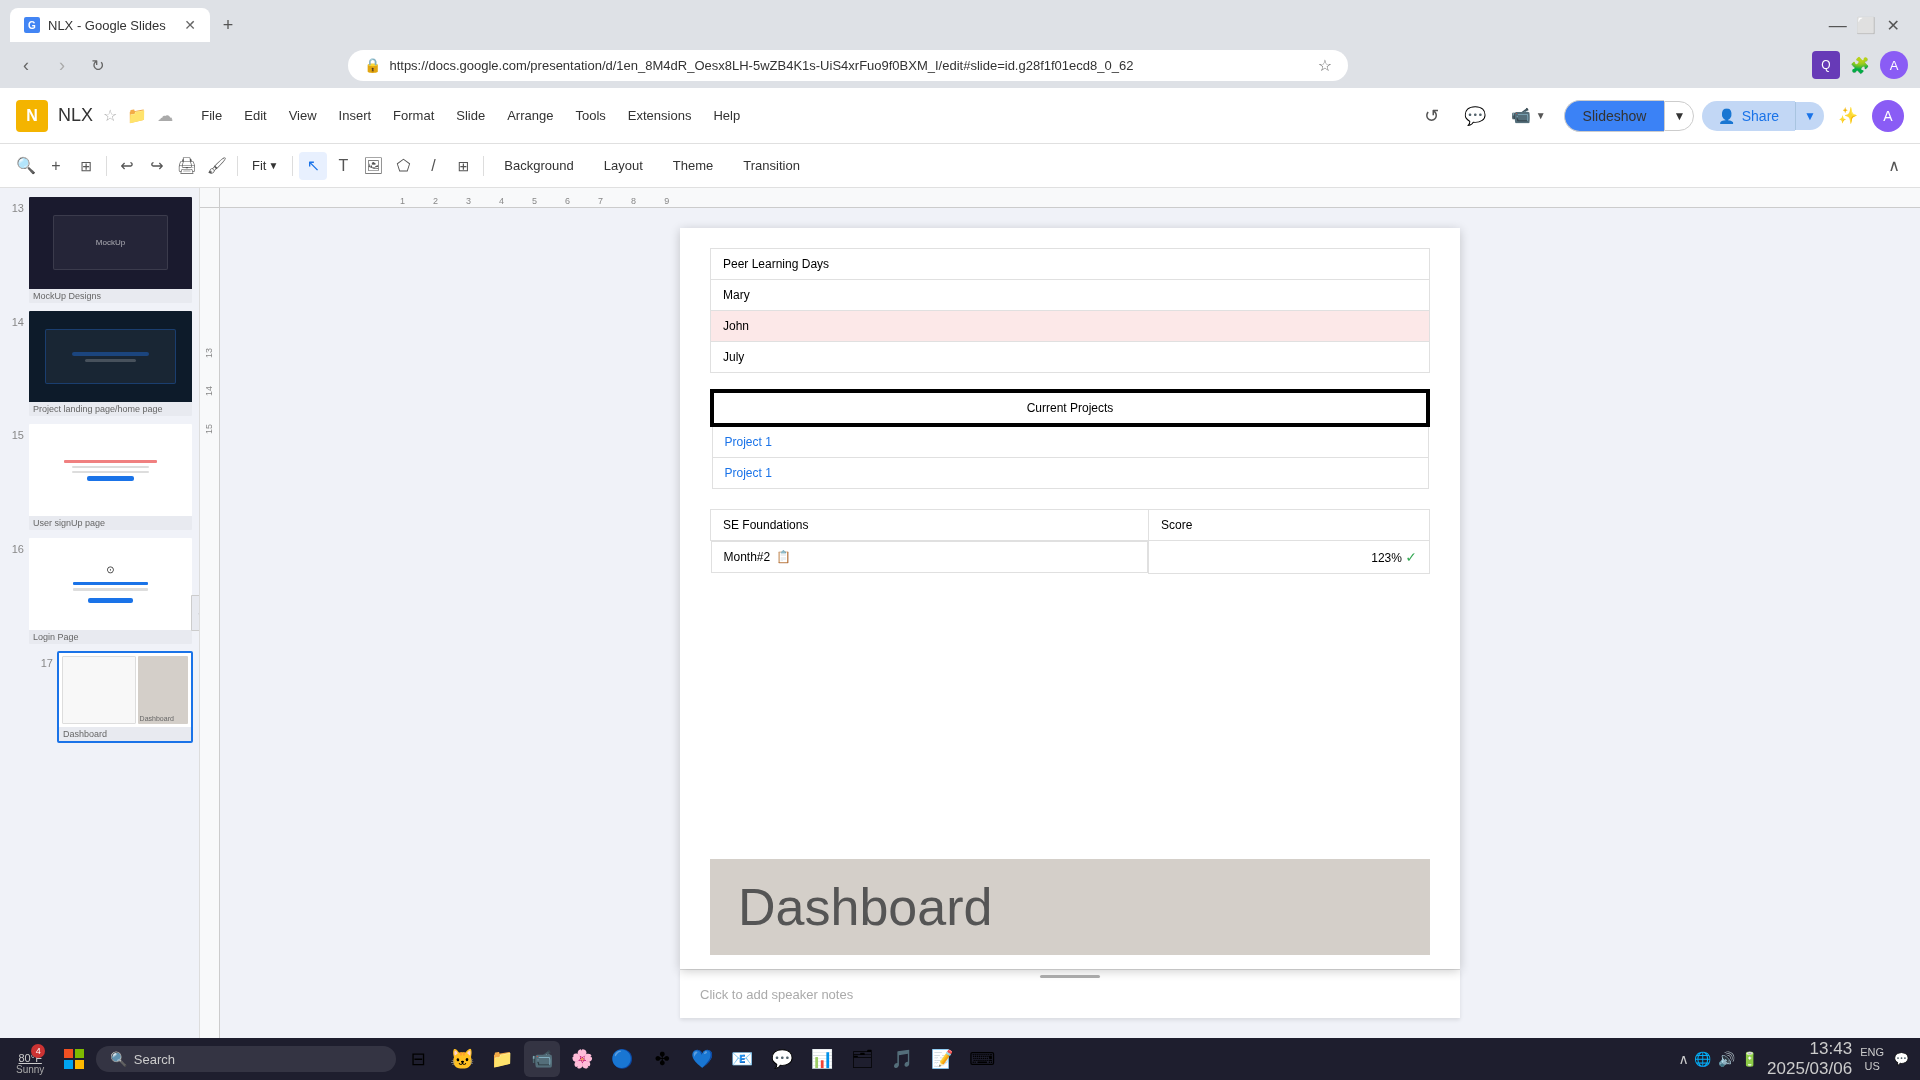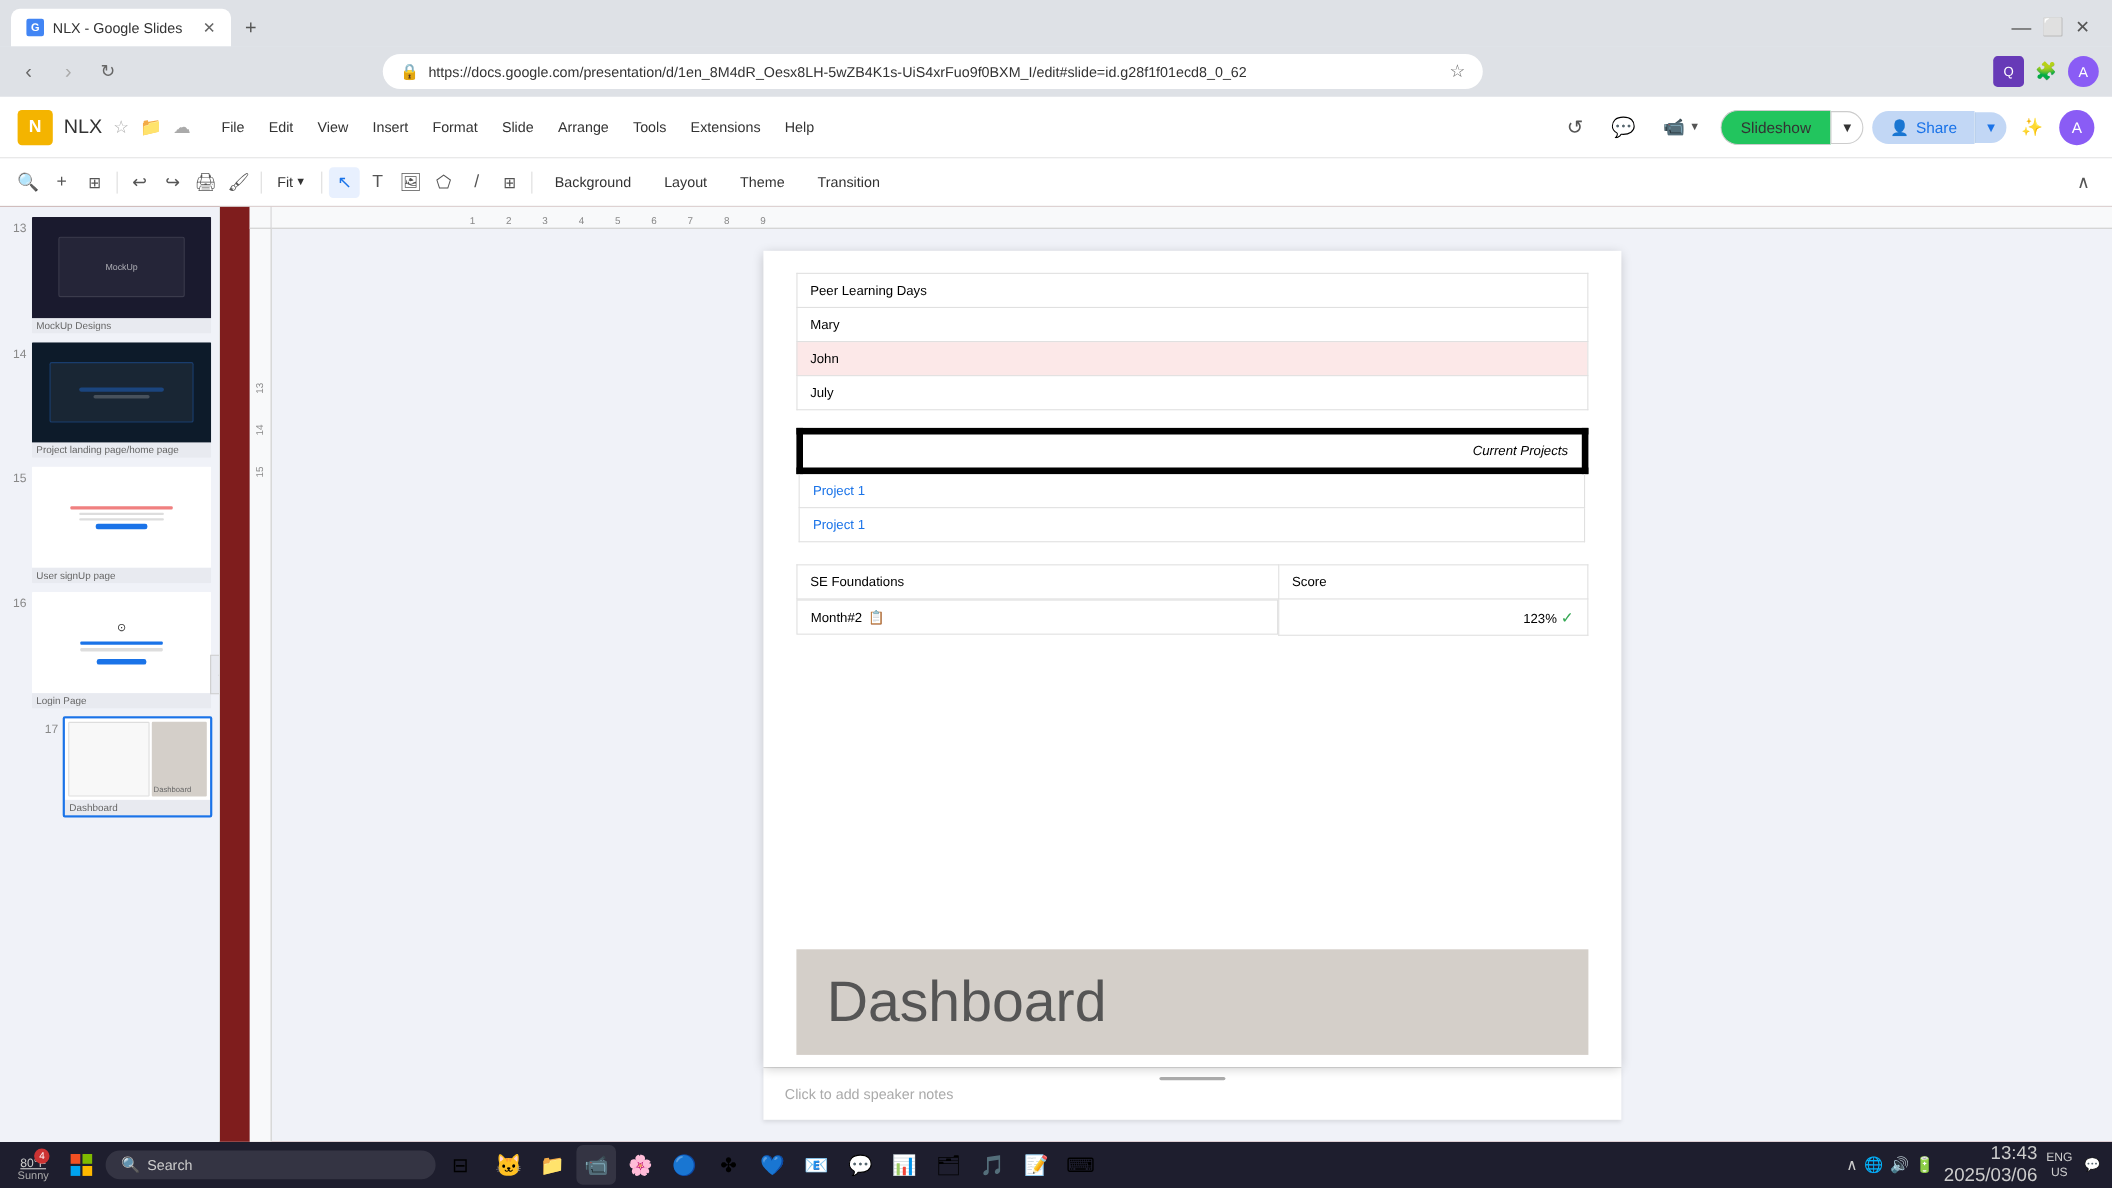--- a/index.html
+++ b/index.html
@@ -59,21 +59,21 @@
     <span style="padding:6px 10px; font-size:13px; color:#333; cursor:pointer; border-radius:4px;">Help</span>
   </div>
   <div style="margin-left:auto; display:flex; align-items:center; gap:8px;">
     <div style="width:36px; height:36px; display:flex; align-items:center; justify-content:center; border-radius:50%; color:#555; font-size:18px; cursor:pointer;">↺</div>
     <div style="width:36px; height:36px; display:flex; align-items:center; justify-content:center; border-radius:50%; color:#555; font-size:18px; cursor:pointer;">💬</div>
     <div style="display:flex; align-items:center; gap:4px; padding:6px 10px; border-radius:4px; color:#555; font-size:13px; cursor:pointer;">
       <span style="font-size:16px;">📹</span>
       <span style="font-size:10px;">▼</span>
     </div>
     <div style="display:flex; align-items:center;">
-      <button style="background:#22c55e; border:1px solid #ccc; border-radius:20px 0 0 20px; padding:7px 18px; font-size:14px; color:#333; cursor:pointer; border-right:none;">Slideshow</button>
+      <button style="background:#3b82f6; border:1px solid #ccc; border-radius:20px 0 0 20px; padding:7px 18px; font-size:14px; color:#333; cursor:pointer; border-right:none;">Slideshow</button>
       <button style="background:white; border:1px solid #ccc; border-radius:0 20px 20px 0; padding:7px 8px; font-size:12px; color:#333; cursor:pointer;">▼</button>
     </div>
     <div style="display:flex; align-items:center;">
       <button style="background:#c2d7f5; border:none; border-radius:20px 0 0 20px; padding:7px 16px; font-size:14px; color:#1a73e8; cursor:pointer; display:flex; align-items:center; gap:6px; font-weight:500;">
         <span>👤</span>
         <span>Share</span>
       </button>
       <button style="background:#c2d7f5; border:none; border-radius:0 20px 20px 0; padding:7px 8px; font-size:12px; color:#1a73e8; cursor:pointer; border-left:1px solid #a8c4e0;">▼</button>
     </div>
     <div style="width:32px; height:32px; display:flex; align-items:center; justify-content:center; border-radius:50%; cursor:pointer; font-size:16px; color:#555;">✨</div>
@@ -104,21 +104,21 @@
   <div style="width:28px; height:28px; display:flex; align-items:center; justify-content:center; border-radius:4px; color:#555; font-size:14px; cursor:pointer;">⊞</div>
   <div style="width:1px; height:20px; background:#ddd; margin:0 4px;"></div>
   <button style="padding:6px 14px; font-size:13px; color:#333; border-radius:4px; cursor:pointer; border:none; background:transparent;">Background</button>
   <button style="padding:6px 14px; font-size:13px; color:#333; border-radius:4px; cursor:pointer; border:none; background:transparent;">Layout</button>
   <button style="padding:6px 14px; font-size:13px; color:#333; border-radius:4px; cursor:pointer; border:none; background:transparent;">Theme</button>
   <button style="padding:6px 14px; font-size:13px; color:#333; border-radius:4px; cursor:pointer; border:none; background:transparent;">Transition</button>
   <div style="flex:1;"></div>
   <div style="width:28px; height:28px; display:flex; align-items:center; justify-content:center; border-radius:4px; color:#555; font-size:16px; cursor:pointer;">∧</div>
 </div>
 
-<div style="display:flex; height: calc(1080px - 42px - 46px - 56px - 44px - 42px); background:#7f1d1d;gap:27px;">
+<div style="display:flex; height: calc(1080px - 42px - 46px - 56px - 44px - 42px); background:#86efac;">
 
   <div style="width:200px; background:#f0f2f8; border-right:1px solid #ddd; overflow-y:auto; padding:8px 6px; display:flex; flex-direction:column; gap:6px; position:relative;">
 
     <div style="display:flex; gap:4px; align-items:flex-start; cursor:pointer;">
       <span style="font-size:11px; color:#888; width:18px; text-align:right; padding-top:6px;">13</span>
       <div style="flex:1; border:1.5px solid transparent; border-radius:2px; overflow:hidden;">
         <div style="width:100%; background:#1a1a2e; aspect-ratio:16/9; display:flex; align-items:center; justify-content:center; position:relative;">
           <div style="width:70%; height:60%; background:rgba(255,255,255,0.05); border:1px solid rgba(255,255,255,0.1); border-radius:2px; display:flex; align-items:center; justify-content:center;">
             <span style="color:rgba(255,255,255,0.6); font-size:8px;">MockUp</span>
           </div>
@@ -233,21 +233,21 @@
                     </tr>
                     <tr>
                       <td style="padding:8px 12px; border:1px solid #e0e0e0; font-size:12px; background:white;">July</td>
                     </tr>
                   </tbody>
                 </table>
 
                 <table style="border-collapse:collapse; width:100%;">
                   <thead>
                     <tr>
-                      <th style="text-align:right; padding:8px 12px; border:6px solid #000000; font-size:12px; font-weight:500; background:white;font-style:italic;">Current Projects</th>
+                      <th style="text-align:center; padding:8px 12px; border:4px solid #000000; font-size:12px; font-weight:500; background:white;">Current Projects</th>
                     </tr>
                   </thead>
                   <tbody>
                     <tr>
                       <td style="padding:8px 12px; border:1px solid #e0e0e0; font-size:12px;">
                         <a style="color:#1a73e8; text-decoration:none; font-size:12px;">Project 1</a>
                       </td>
                     </tr>
                     <tr>
                       <td style="padding:8px 12px; border:1px solid #e0e0e0; font-size:12px;">

